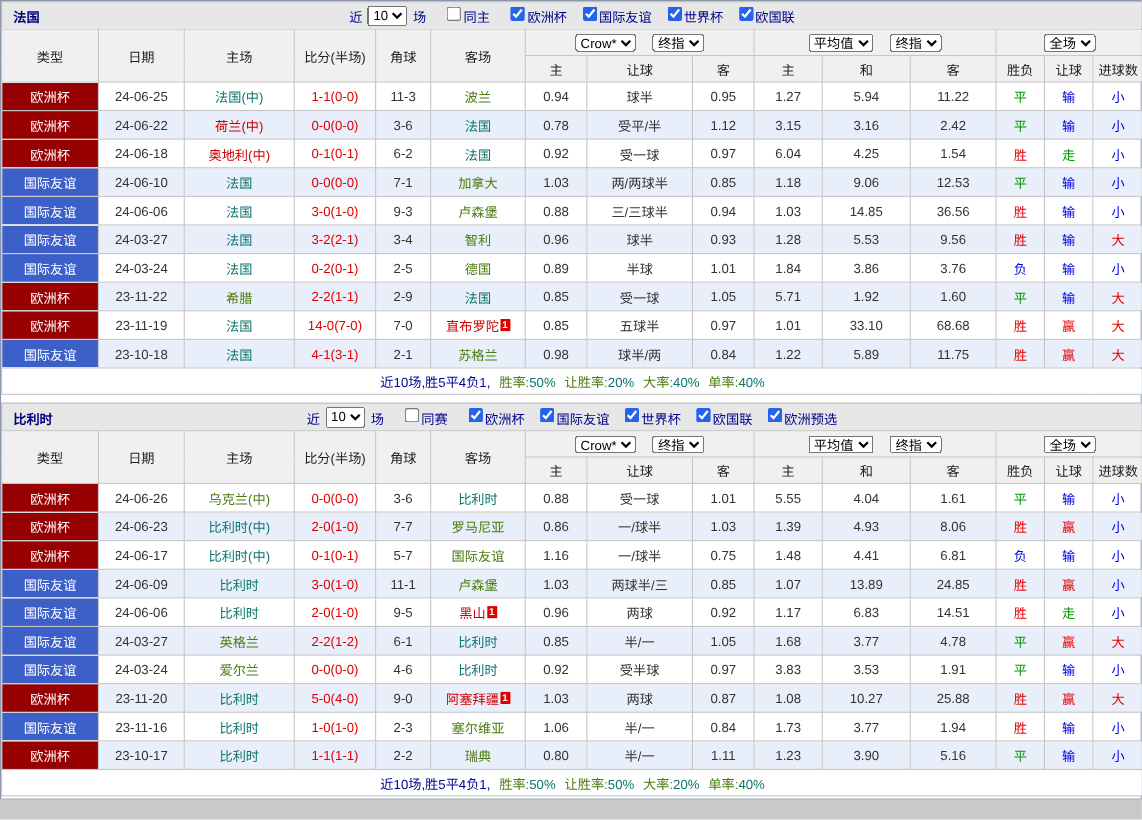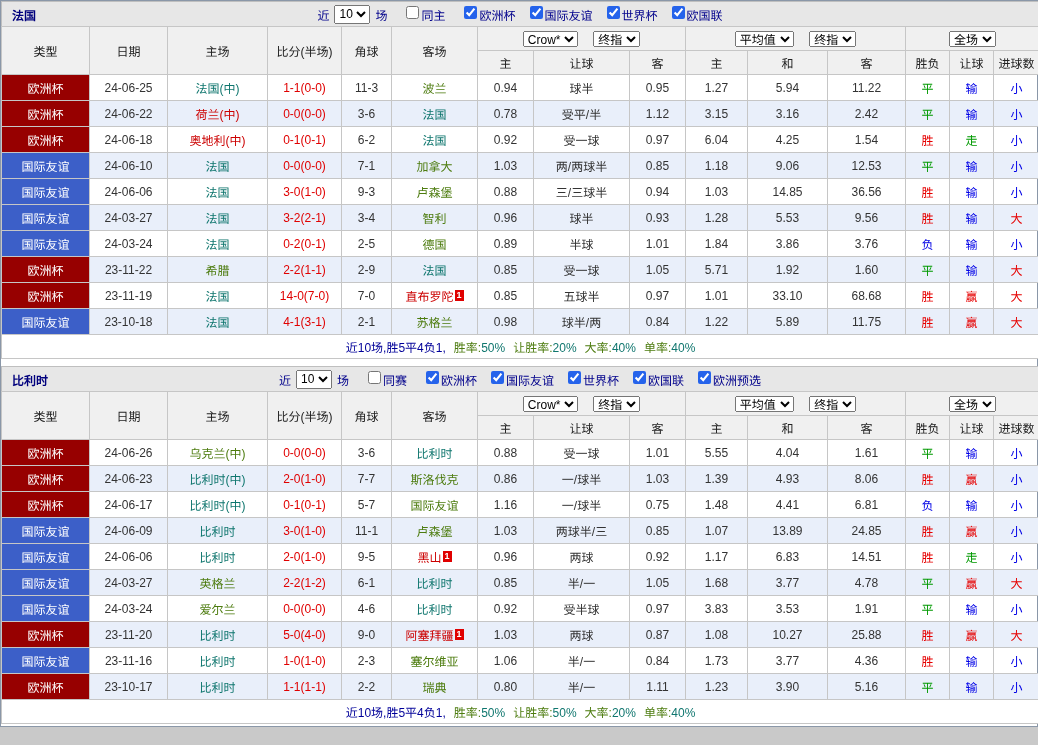--- a/index.html
+++ b/index.html
@@ -422,21 +422,21 @@
     <td class="res-green">平</td>
     <td class="res-blue">输</td>
     <td class="res-blue">小</td>
   </tr>
           <tr>
     <td class="type-cell t-euro">欧洲杯</td>
     <td>24-06-23</td>
     <td><span class="team c-green">比利时(中)</span></td>
     <td><span class="score">2-0(1-0)</span></td>
     <td>7-7</td>
-    <td><span class="team c-navy">斯洛伐克</span></td>
+    <td><span class="team c-navy">罗马尼亚</span></td>
     <td>0.86</td>
     <td>一/球半</td>
     <td>1.03</td>
     <td>1.39</td>
     <td>4.93</td>
     <td>8.06</td>
     <td class="res-red">胜</td>
     <td class="res-red">赢</td>
     <td class="res-blue">小</td>
   </tr>
@@ -547,21 +547,21 @@
     <td>23-11-16</td>
     <td><span class="team c-green">比利时</span></td>
     <td><span class="score">1-0(1-0)</span></td>
     <td>2-3</td>
     <td><span class="team c-navy">塞尔维亚</span></td>
     <td>1.06</td>
     <td>半/一</td>
     <td>0.84</td>
     <td>1.73</td>
     <td>3.77</td>
-    <td>4.36</td>
+    <td>1.94</td>
     <td class="res-red">胜</td>
     <td class="res-blue">输</td>
     <td class="res-blue">小</td>
   </tr>
           <tr>
     <td class="type-cell t-euro">欧洲杯</td>
     <td>23-10-17</td>
     <td><span class="team c-green">比利时</span></td>
     <td><span class="score">1-1(1-1)</span></td>
     <td>2-2</td>

